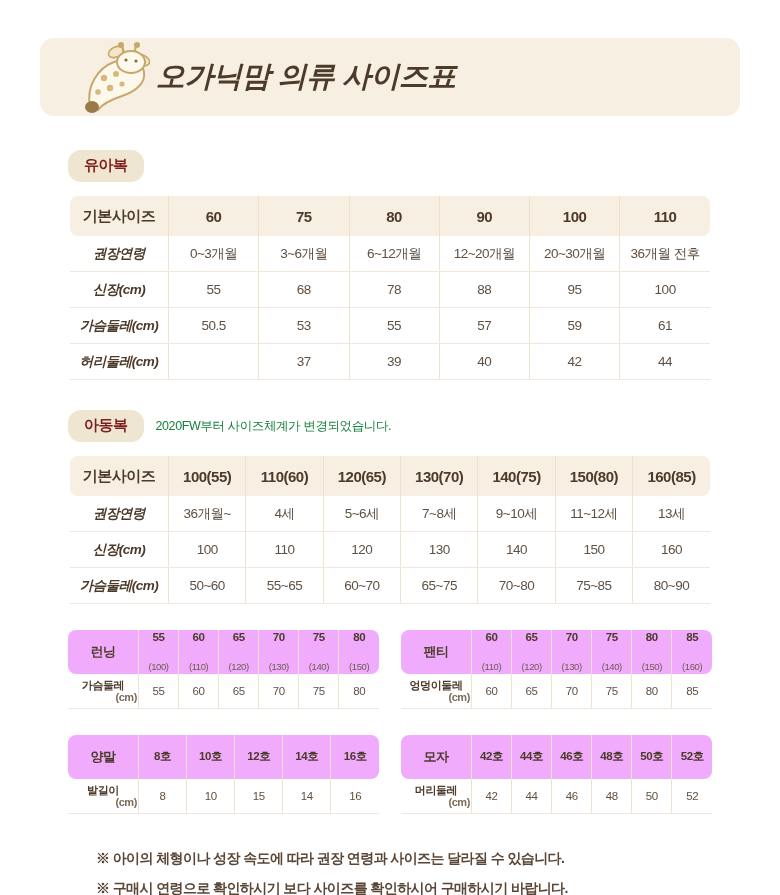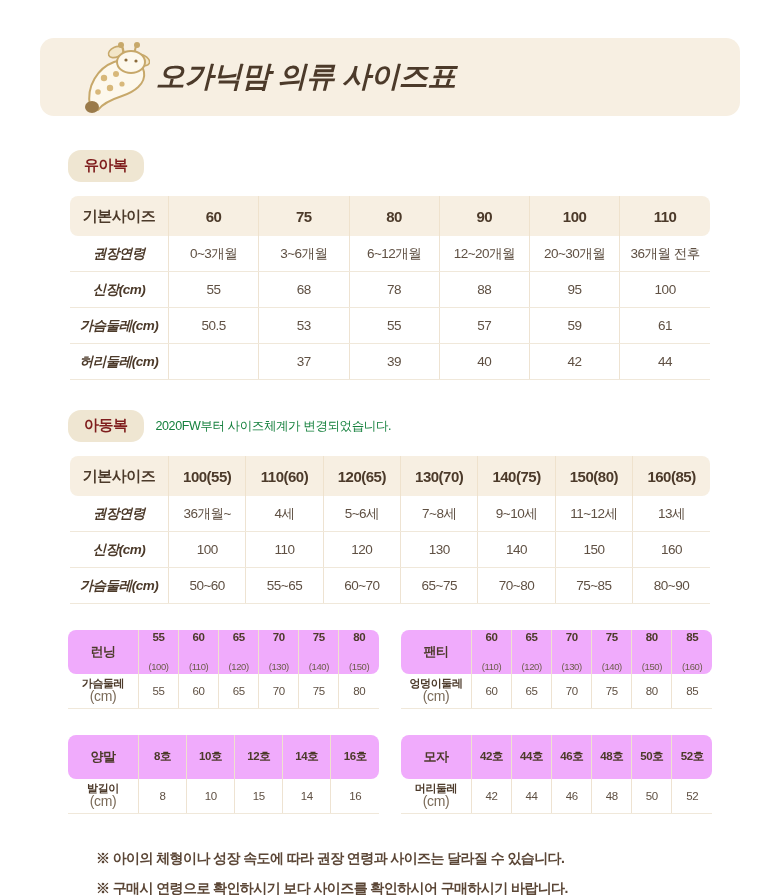--- a/index.html
+++ b/index.html
@@ -159,21 +159,21 @@
   table.mini tbody td {
     height: 32px;
     border-bottom: 1px solid #f0e8da;
   }
   table.mini tbody td.mini-rowlabel {
     font-weight: bold;
     font-size: 11px;
     color: #4c3a2a;
     line-height: 1.1;
   }
-  .unit { font-size: 14px; font-weight: normal; display:block; color:#7b6b59; }
+  .unit { font-size: 11px; font-weight: bold; display:block; color:#7b6b59;text-align:right; }
   .sub { font-size: 9.5px; font-weight: normal; display:block; color:#6d5d4c; margin-top:17px; }
   .mini-col-label { width: 68px; }
 
   
   .notes {
     margin-top: 36px;
     padding-left: 56px;
   }
   .note-line {
     font-size: 14px;

